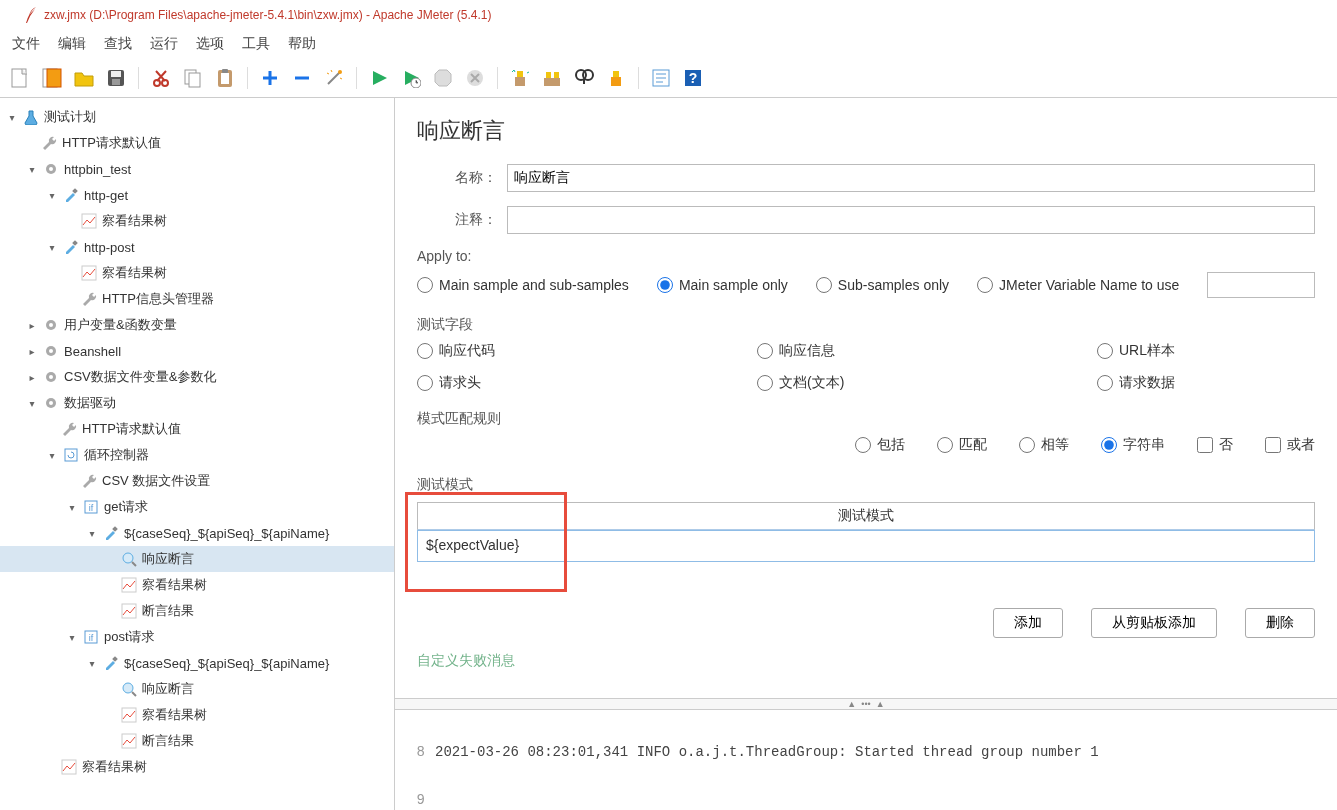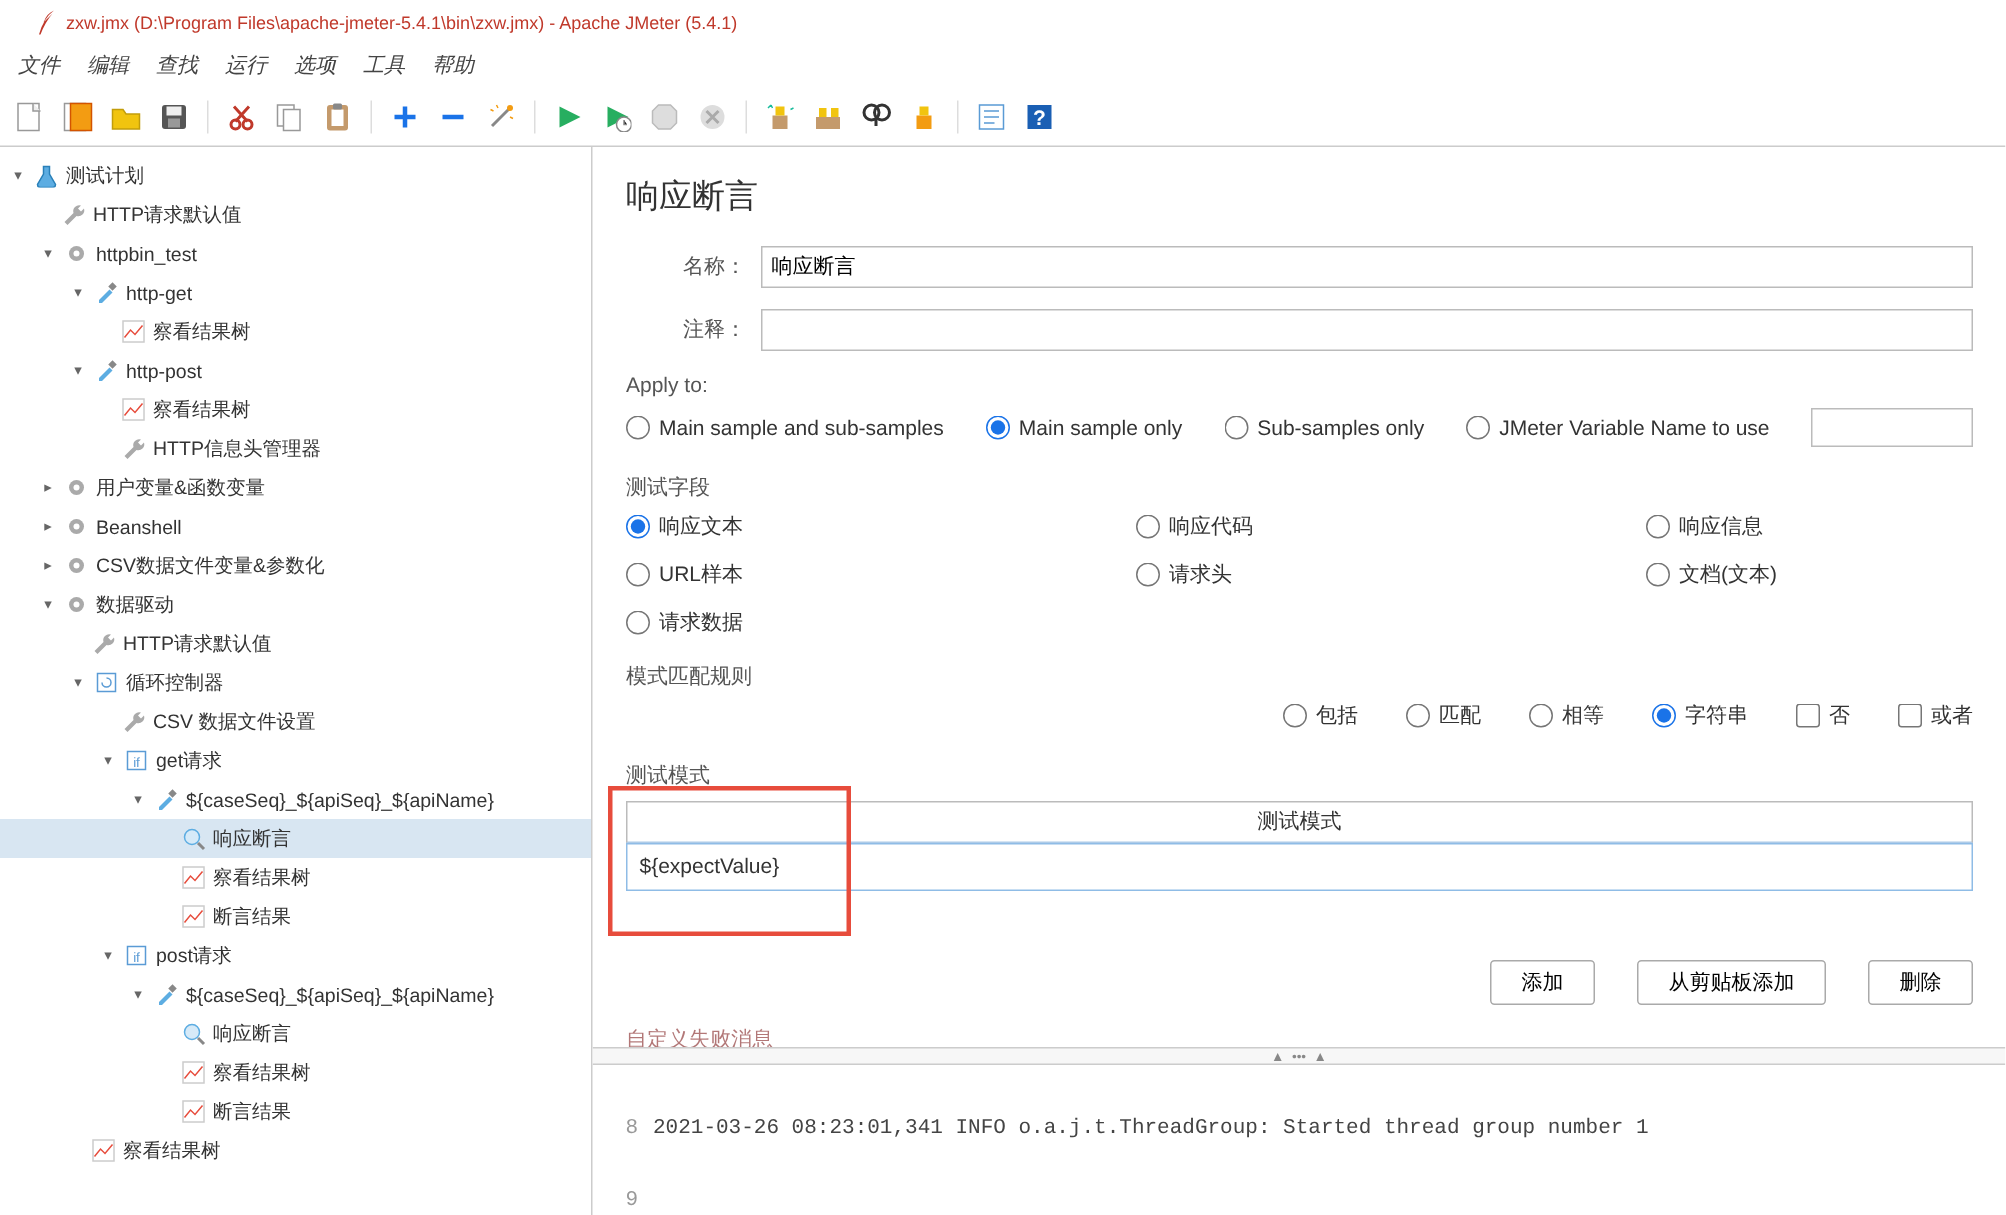--- a/index.html
+++ b/index.html
@@ -1,20 +1,20 @@
 <!DOCTYPE html>
 <html><head>
 <meta charset="utf-8">
 <style>
 * { box-sizing: border-box; margin: 0; padding: 0; }
 body { font-family: "Microsoft YaHei", Arial, sans-serif; font-size: 13px; color: #333; background: #fff; overflow: hidden; width: 1337px; height: 810px; }
 .titlebar { height: 30px; display: flex; align-items: center; padding: 0 24px; color: #c0392b; font-size: 12px; }
 .titlebar .feather { width: 14px; height: 18px; margin-right: 6px; }
 .menubar { height: 28px; display: flex; align-items: center; padding: 0 4px; gap: 2px; border-bottom: 1px solid transparent; font-size: 14px; color: #444; }
-.menubar span { padding: 4px 8px; cursor: default; font-style: italic; }
+.menubar span { padding: 4px 8px; cursor: default; }
 .toolbar { height: 40px; display: flex; align-items: center; padding: 0 6px; border-bottom: 1px solid #ccc; gap: 4px; }
 .tool-btn { width: 28px; height: 28px; display: flex; align-items: center; justify-content: center; }
 .tool-sep { width: 1px; height: 22px; background: #ddd; margin: 0 4px; }
 .main { display: flex; height: calc(100% - 98px); }
 .tree-pane { width: 395px; overflow: auto; border-right: 1px solid #ccc; }
 .tree { padding: 6px 0; }
 .tree-row { display: flex; align-items: center; height: 26px; padding-right: 6px; white-space: nowrap; }
 .tree-row.selected { background: #d8e6f2; }
 .toggle { width: 16px; text-align: center; color: #666; font-size: 10px; margin-right: 2px; user-select: none; }
 .tree-icon { width: 18px; height: 18px; margin-right: 4px; display: inline-flex; align-items: center; justify-content: center; }
@@ -29,21 +29,21 @@
 .radio-row.compact { gap: 32px; justify-content: flex-end; }
 .radio-opt, .check-opt { display: flex; align-items: center; gap: 6px; }
 .radio-opt input, .check-opt input { width: 16px; height: 16px; accent-color: #1a73e8; }
 .radio-grid { display: grid; grid-template-columns: 340px 340px 1fr; row-gap: 14px; margin-bottom: 18px; font-size: 14px; }
 .pattern-table-wrap { position: relative; }
 .pattern-header { text-align: center; background: #fff; border: 1px solid #bbb; border-bottom: 1px solid #aecbe8; padding: 4px 0; font-size: 14px; }
 .pattern-cell { border: 1px solid #8fbce6; border-top: 1px solid #8fbce6; padding: 6px 8px; height: 32px; font-size: 14px; }
 .red-outline { position: absolute; border: 3px solid #e74c3c; left: -12px; top: -10px; width: 162px; height: 100px; pointer-events: none; }
 .btn-row { display: flex; gap: 28px; justify-content: flex-end; margin-top: 46px; margin-bottom: 14px; }
 .btn-row button { height: 30px; padding: 0 20px; background: #fff; border: 1px solid #aaa; border-radius: 3px; font-size: 14px; cursor: pointer; }
-.cut-label { color: #7f1d1d; font-size: 14px; }
+.cut-label { color: #15803d; font-size: 14px; }
 .log-splitter { height: 12px; border-top: 1px solid #ccc; border-bottom: 1px solid #ccc; display: flex; align-items: center; justify-content: center; color: #888; font-size: 9px; background: #f7f7f7; }
 .log-area { height: 100px; overflow: auto; font-family: Consolas, "Courier New", monospace; font-size: 14px; padding: 2px 6px; color: #444; white-space: pre; }
 .log-line { display: flex; }
 .log-num { width: 24px; text-align: right; color: #999; margin-right: 10px; }
 svg { display: block; }
 </style>
 </head>
 <body>
 
 <div class="titlebar">
@@ -476,24 +476,20 @@
         <label class="radio-opt">
             <input type="radio" name="apply" style="">
             <span>JMeter Variable Name to use</span>
           </label>
         <input type="text" style="flex: 1 1 0%; height: 26px; border: 1px solid rgb(187, 187, 187); min-width: 80px;">
       </div>
 
       <div class="section-label">测试字段</div>
       <div class="radio-grid">
         <label class="radio-opt">
-            <input type="radio" name="tf" checked="" style="">
-            <span>响应文本</span>
-          </label>
-        <label class="radio-opt">
             <input type="radio" name="tf" style="">
             <span>响应代码</span>
           </label>
         <label class="radio-opt">
             <input type="radio" name="tf" style="">
             <span>响应信息</span>
           </label>
         <label class="radio-opt">
             <input type="radio" name="tf" style="">
             <span>URL样本</span>

